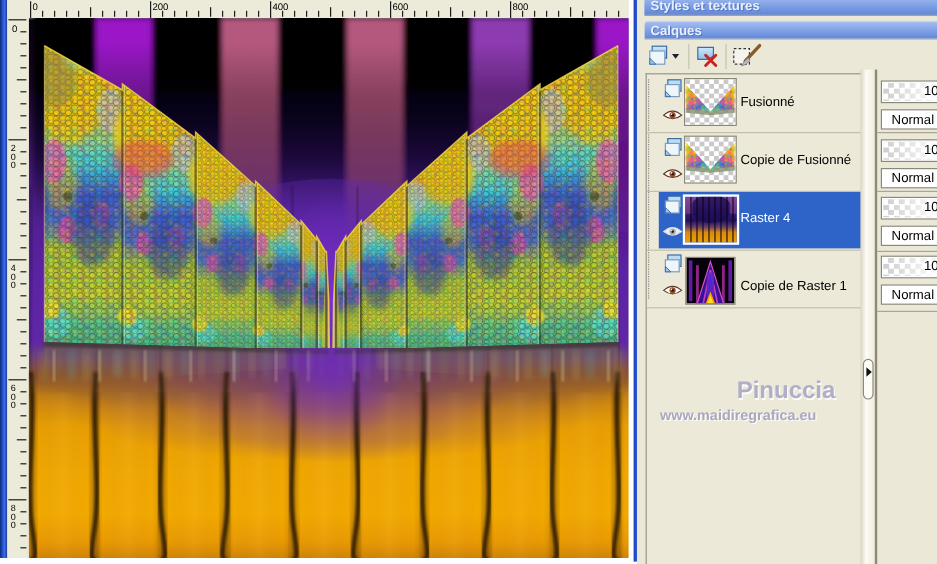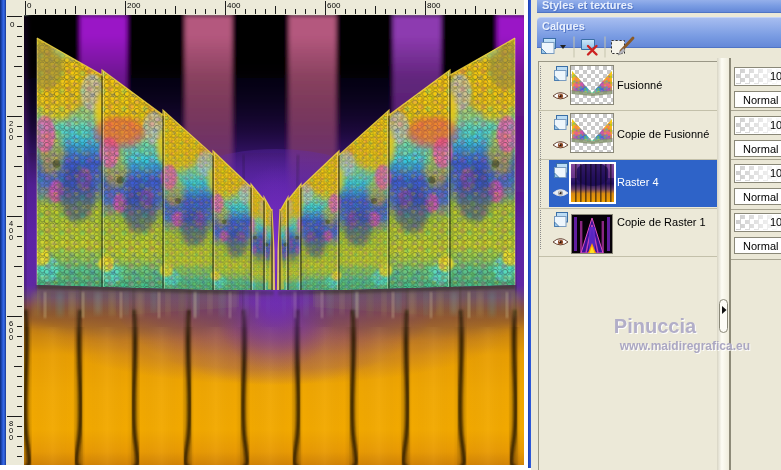--- a/index.html
+++ b/index.html
@@ -585,21 +585,21 @@
     <use href="#wingL"></use>
     <use href="#wingL" transform="translate(504,0) scale(-1,1)"></use>
   </svg>
 <div class="abs" style="left:524px;top:0;width:7px;height:470px;background:#fff;"></div>
 <div class="abs" style="left:0;top:465px;width:531px;height:5px;background:#fff;"></div>
 <div class="abs" style="left:528px;top:0;width:2.5px;height:468px;background:linear-gradient(90deg,#1a3fb0,#2f5ce0);"></div>
 <div class="abs" style="left:531px;top:0;width:250px;height:470px;background:#ebe8d7;"></div>
 <div class="abs" style="left:537px;top:-4px;width:244px;height:17px;background:linear-gradient(#a7bdf0,#7b9de3 60%,#6488d8);border-bottom:1px solid #4f74c4;">
 <div style="font:bold 11px 'Liberation Sans',sans-serif;color:#e9f0fd;padding:3px 0 0 5px;text-shadow:1px 1px 0 #5578c8;">Styles et textures</div>
   </div>
-<div class="abs" style="left:537px;top:17px;width:244px;height:31px;background:linear-gradient(#a7bdf0,#7b9de3 60%,#6488d8);border-bottom:1px solid #4f74c4;border-top:1px solid #c3d3f7;border-radius:4px 0 0 0;">
+<div class="abs" style="left:537px;top:17px;width:244px;height:16px;background:linear-gradient(#a7bdf0,#7b9de3 60%,#6488d8);border-bottom:1px solid #4f74c4;border-top:1px solid #c3d3f7;border-radius:4px 0 0 0;">
 <div style="font:bold 11px 'Liberation Sans',sans-serif;color:#e9f0fd;padding:2px 0 0 5px;text-shadow:1px 1px 0 #5578c8;">Calques</div>
   </div>
 <svg width="100" height="24" style="position:absolute;left:540px;top:36px">
 <defs>
       <linearGradient id="tbg" x1="0" y1="0" x2="0" y2="1">
 <stop offset="0" stop-color="#cfe8fa"></stop>
         <stop offset="1" stop-color="#8cc0e8"></stop>
       </linearGradient>
     </defs>
 <rect x="3.5" y="2.5" width="12" height="10" fill="url(#tbg)" stroke="#3a6ea5"></rect>
@@ -672,21 +672,21 @@
 <rect x="1.5" y="5.5" width="11.5" height="10" fill="#eef6fc" stroke="#7a9cc0" stroke-width="1"></rect>
 <path d="M1.5,11 L6,15.5 L1.5,15.5 Z" fill="#9cc8ea" stroke="#3a6ea5" stroke-width="0.8"></path>
 </g>
   </svg>
 <svg width="17" height="10" style="position:absolute;left:552px;top:236.5px">
 <path d="M1,5 Q8.5,-1.8 16,5 Q8.5,10.8 1,5 Z" fill="#ffffff" stroke="#5a3622" stroke-width="0.9"></path>
 <circle cx="8.5" cy="5" r="2.6" fill="#96502c"></circle>
 <circle cx="8.5" cy="5" r="1.1" fill="#221008"></circle>
 <circle cx="7.6" cy="4.1" r="0.7" fill="#fff" opacity="0.9"></circle>
 </svg>
-<div class="abs" style="left:617px;top:216px;font:11px 'Liberation Sans',sans-serif;color:#000;">Copie de Raster 1</div>
+<div class="abs" style="left:617px;top:233px;font:11px 'Liberation Sans',sans-serif;color:#000;">Copie de Raster 1</div>
 <div class="abs" style="left:570px;top:65px;width:44px;height:40px;border:1px solid #8a8878;">
     <svg width="42" height="38" style="position:absolute;left:0;top:0">
 <defs>
 <pattern id="chk00" width="8" height="8" patternUnits="userSpaceOnUse">
 <rect width="8" height="8" fill="#ffffff"></rect>
           <rect width="4" height="4" fill="#c9c9c9"></rect>
           <rect x="4" y="4" width="4" height="4" fill="#c9c9c9"></rect>
 </pattern>
 <pattern id="mos00" width="6.5" height="6" patternUnits="userSpaceOnUse">
 <circle cx="1.6" cy="1.6" r="1.2" fill="#ffd000"></circle>
@@ -833,12 +833,12 @@
    linear-gradient(90deg, rgba(255,255,255,0) 0%, rgba(255,255,255,0.92) 78%),
    repeating-conic-gradient(#cdcdcd 0% 25%, #ffffff 0% 50%);background-size:100% 100%, 9px 9px;"></div>
 </div>
 <div style="position:absolute;left:770px;top:215.5px;width:30px;font:11px 'Liberation Sans',sans-serif;color:#000;">100</div>
 <div style="position:absolute;left:734px;top:236.5px;width:60px;height:17px;background:#fff;border:1px solid #8a8878;font:11px 'Liberation Sans',sans-serif;color:#000;padding-left:8px;line-height:16px;">Normal</div>
 <div class="abs" style="left:731px;top:109.5px;width:50px;height:1px;background:#a8a592;"></div>
 <div class="abs" style="left:731px;top:158.5px;width:50px;height:1px;background:#a8a592;"></div>
 <div class="abs" style="left:731px;top:208.5px;width:50px;height:1px;background:#a8a592;"></div>
 <div class="abs" style="left:731px;top:259px;width:50px;height:1px;background:#a8a592;"></div>
 <div class="abs" style="left:560px;top:315px;width:190px;text-align:center;font:bold 20px 'Liberation Sans',sans-serif;color:#b2aec8;letter-spacing:0;text-shadow:1px 1px 0 rgba(255,255,255,0.9);">Pinuccia</div>
-<div class="abs" style="left:550px;top:339px;width:200px;text-align:right;font:bold 12px 'Liberation Sans',sans-serif;color:#aba7c2;text-shadow:1px 1px 0 rgba(255,255,255,0.85);">www.maidiregrafica.eu</div>
+<div class="abs" style="left:550px;top:339px;width:200px;text-align:left;font:bold 12px 'Liberation Sans',sans-serif;color:#aba7c2;text-shadow:1px 1px 0 rgba(255,255,255,0.85);">www.maidiregrafica.eu</div>
 </body></html>

